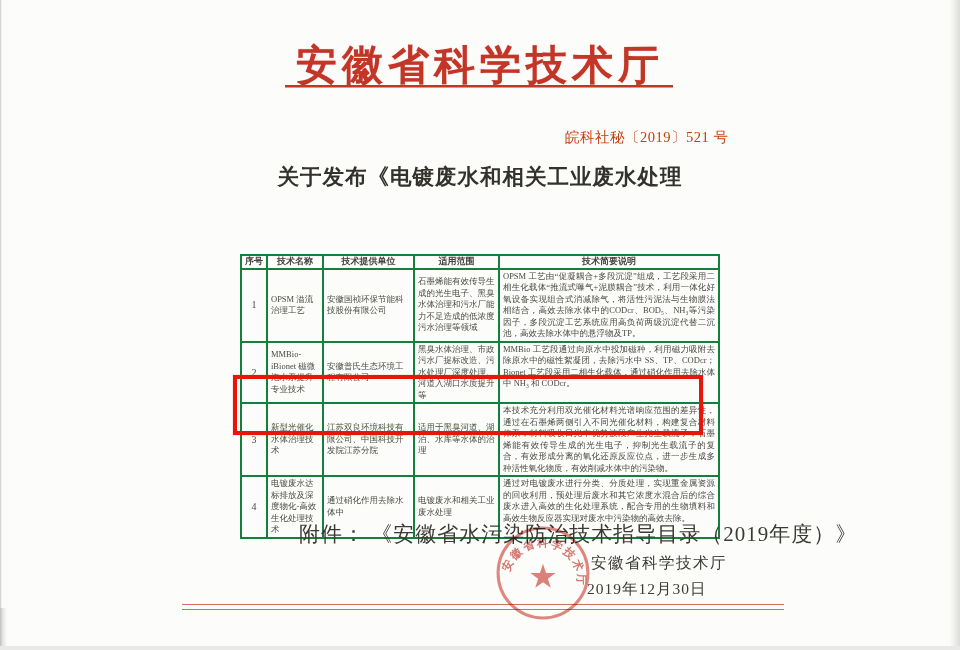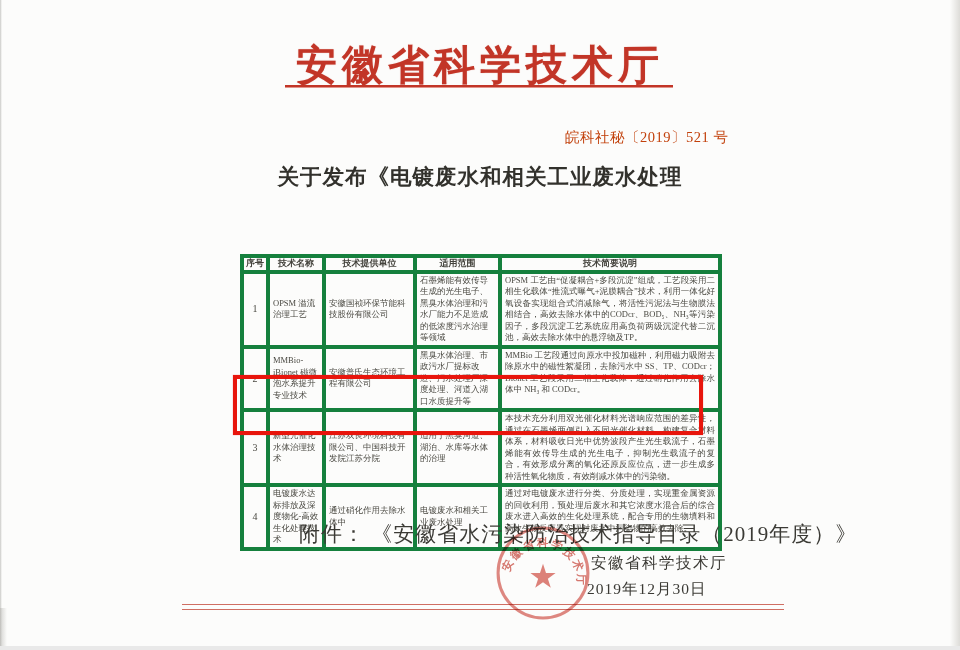--- a/index.html
+++ b/index.html
@@ -38,21 +38,21 @@
   .notice-title.l1 { top:162px; }
   .notice-title.l2 { top:189px; }
 
   
   table.doc-table {
     position:absolute; left:240px; top:254px; width:478px;
     border-collapse:collapse; table-layout:fixed;
     font-size:8.5px; line-height:11.5px; color:#4a4942;
   }
   .doc-table th, .doc-table td {
-    border:4px solid #15803d; padding:1px 3px; overflow:hidden;
+    border:2px solid #15803d; padding:1px 3px; overflow:hidden;
   }
   .doc-table th {
     font-size:9px; font-weight:bold; text-align:center; height:13px;
     padding:0 1px; color:#43423c;
   }
   .doc-table td { vertical-align:middle; }
   .doc-table td.col-no { text-align:center; font-size:10px; }
   .doc-table td.col-name, .doc-table td.col-provider { text-align:left; }
   .doc-table td.col-desc { vertical-align:top; text-align:justify; }
   .doc-table tbody tr:nth-child(1) { height:64px; }

